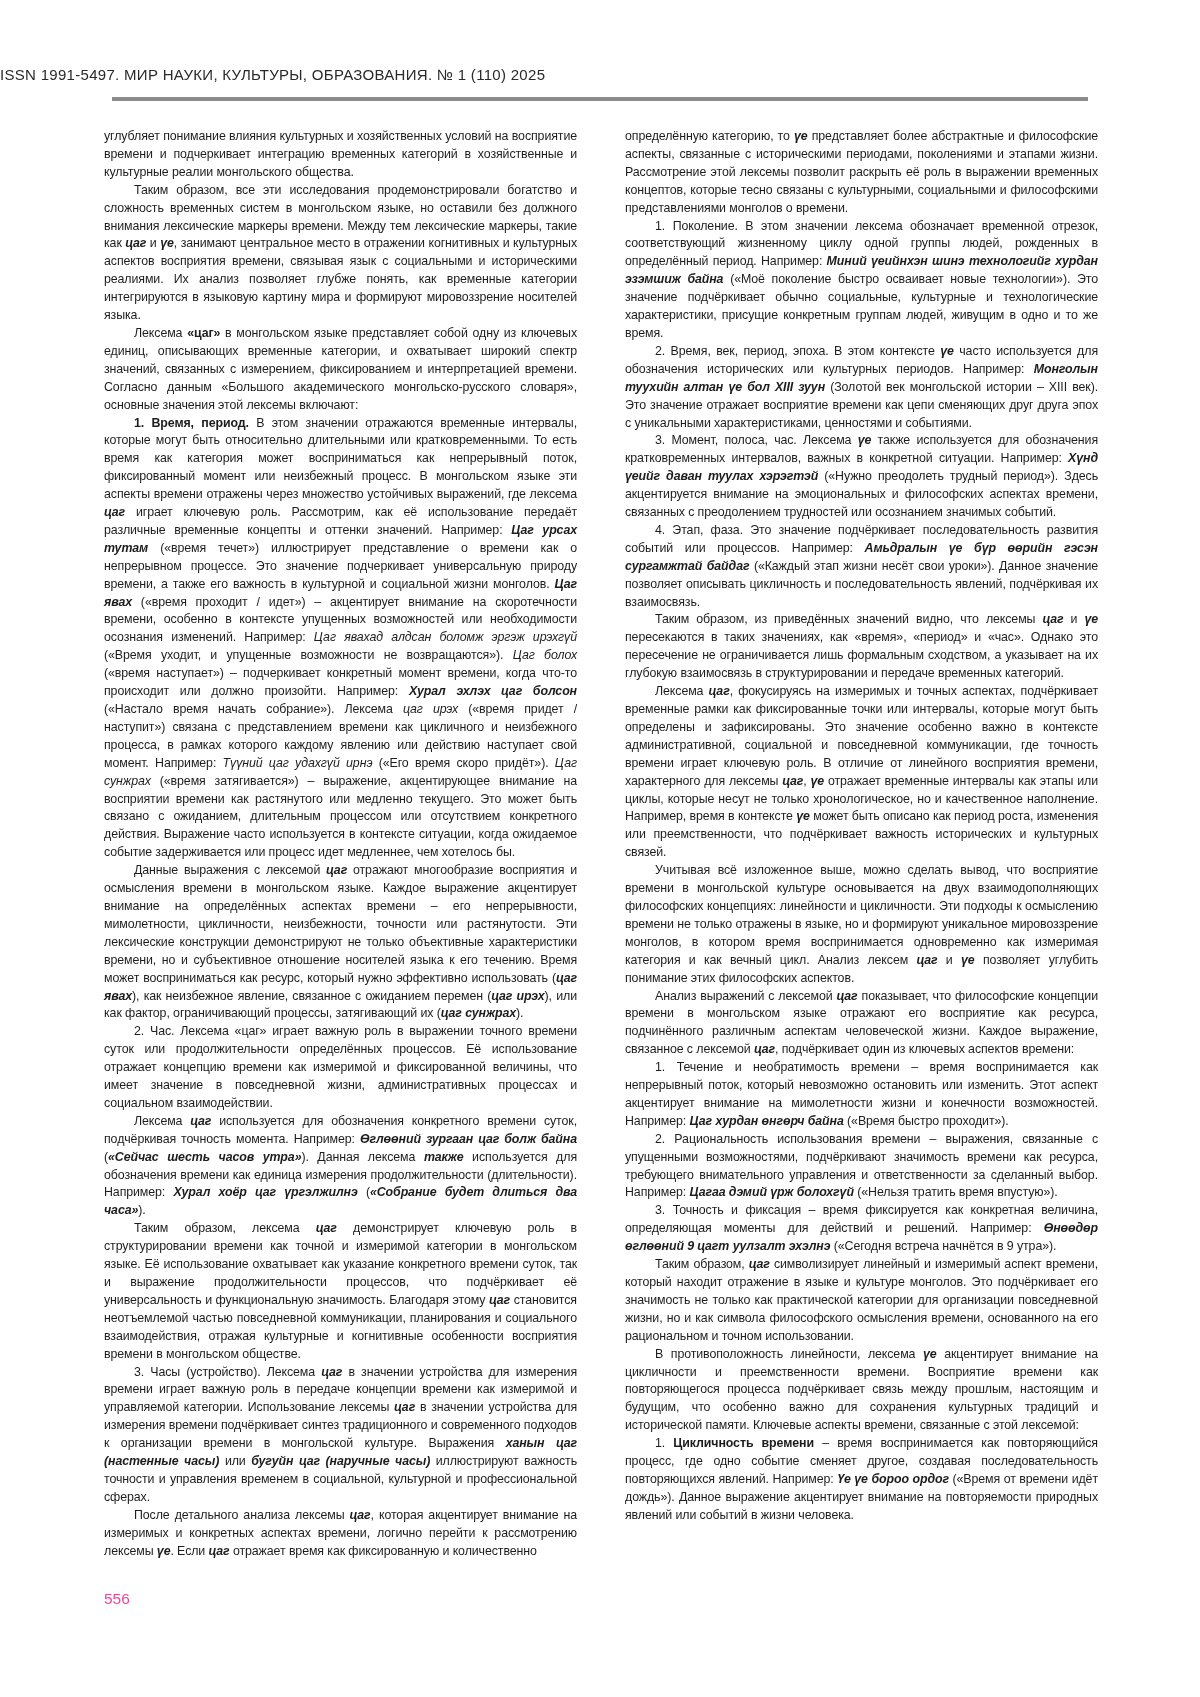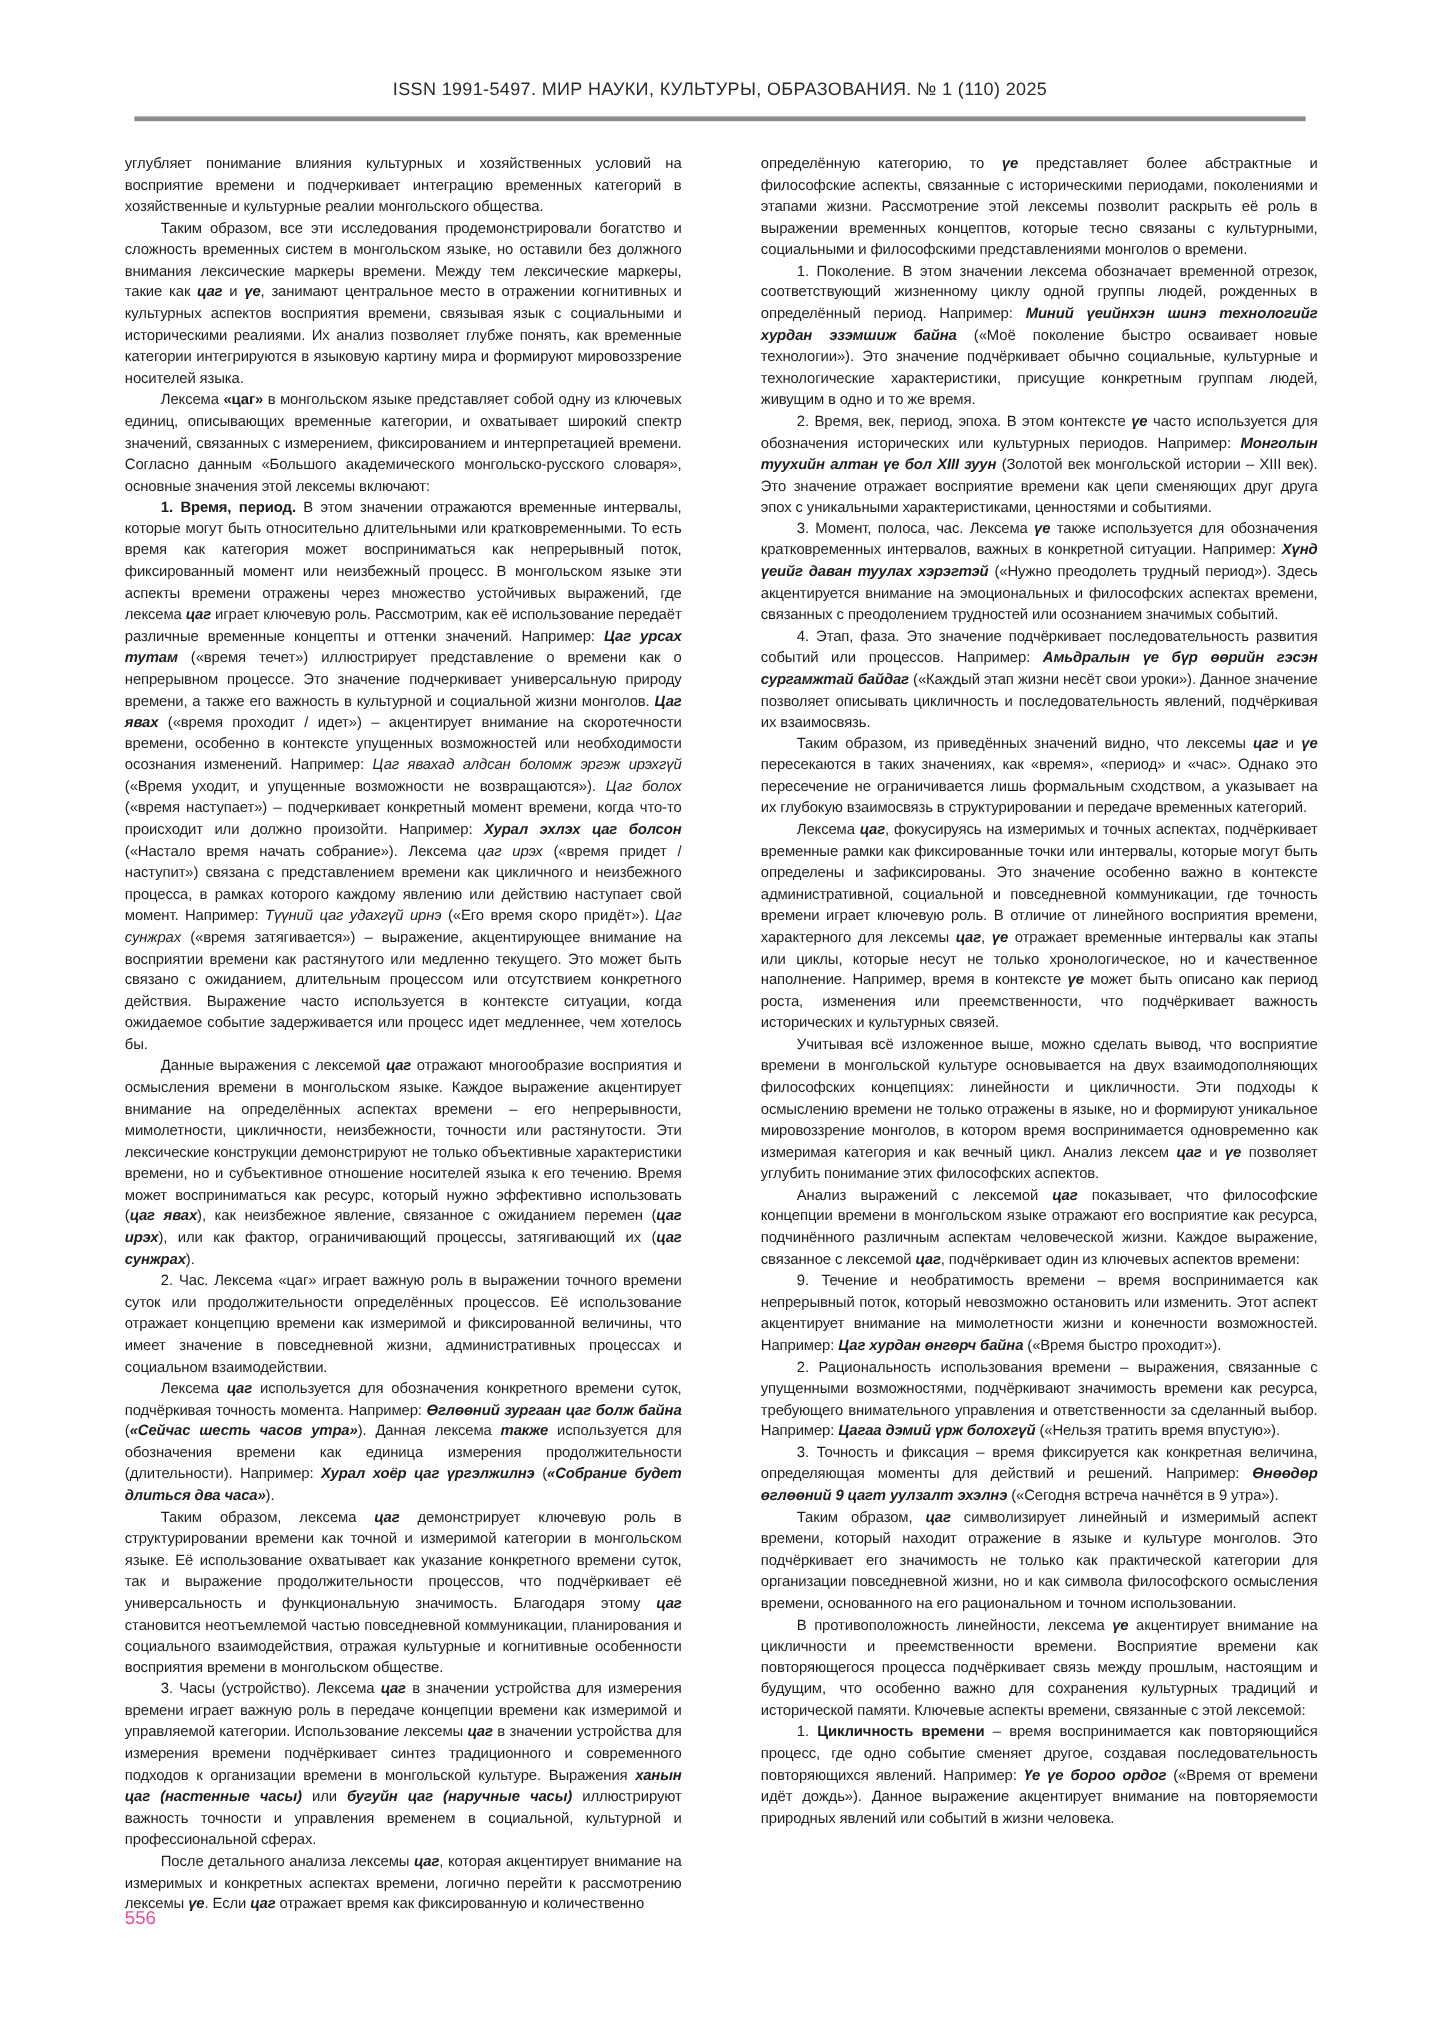--- a/index.html
+++ b/index.html
@@ -10,41 +10,40 @@
     background:#ffffff;
     font-family:"Liberation Sans", sans-serif;
     color:#1d1d1d;
     overflow:hidden;
   }
   .header{
     position:absolute;
     top:66px;
     left:0;
     width:100%;
-    text-align:center;
     font-size:15px;
     letter-spacing:0.3px;
     color:#2a2a2a;
     white-space:nowrap;
   }
   .rule{
     position:absolute;
     top:97px;
     left:112px;
     width:976px;
     height:4px;
     background:#8b8b8b;
   }
   .content{
     position:absolute;
     top:128px;
     left:104px;
     width:994px;
     display:flex;
-    gap:66px;
+    gap:48px;
   }
   .col{
     width:474px;
     text-align:justify;
     font-size:12.4px;
     line-height:17.9px;
     letter-spacing:-0.1px;
     color:#1d1d1d;
   }
   .col p{
@@ -87,21 +86,21 @@
     <div class="col">
         <p class="no-indent"><span>определённую категорию, то </span><span class="seg-i">үе</span><span> представляет более абстрактные и философские аспекты, связанные с историческими периодами, поколениями и этапами жизни. Рассмотрение этой лексемы позволит раскрыть её роль в выражении временных концептов, которые тесно связаны с культурными, социальными и философскими представлениями монголов о времени.</span></p>
         <p><span>1. Поколение. В этом значении лексема обозначает временной отрезок, соответствующий жизненному циклу одной группы людей, рожденных в определённый период. Например: </span><span class="seg-i">Миний үеийнхэн шинэ технологийг хурдан эзэмшиж байна</span><span> («Моё поколение быстро осваивает новые технологии»). Это значение подчёркивает обычно социальные, культурные и технологические характеристики, присущие конкретным группам людей, живущим в одно и то же время.</span></p>
         <p><span>2. Время, век, период, эпоха. В этом контексте </span><span class="seg-i">үе</span><span> часто используется для обозначения исторических или культурных периодов. Например: </span><span class="seg-i">Монголын туухийн алтан үе бол XIII зуун</span><span> (Золотой век монгольской истории – XIII век). Это значение отражает восприятие времени как цепи сменяющих друг друга эпох с уникальными характеристиками, ценностями и событиями.</span></p>
         <p><span>3. Момент, полоса, час. Лексема </span><span class="seg-i">үе</span><span> также используется для обозначения кратковременных интервалов, важных в конкретной ситуации. Например: </span><span class="seg-i">Хүнд үеийг даван туулах хэрэгтэй</span><span> («Нужно преодолеть трудный период»). Здесь акцентируется внимание на эмоциональных и философских аспектах времени, связанных с преодолением трудностей или осознанием значимых событий.</span></p>
         <p><span>4. Этап, фаза. Это значение подчёркивает последовательность развития событий или процессов. Например: </span><span class="seg-i">Амьдралын үе бүр өөрийн гэсэн сургамжтай байдаг</span><span> («Каждый этап жизни несёт свои уроки»). Данное значение позволяет описывать цикличность и последовательность явлений, подчёркивая их взаимосвязь.</span></p>
         <p><span>Таким образом, из приведённых значений видно, что лексемы </span><span class="seg-i">цаг</span><span> и </span><span class="seg-i">үе</span><span> пересекаются в таких значениях, как «время», «период» и «час». Однако это пересечение не ограничивается лишь формальным сходством, а указывает на их глубокую взаимосвязь в структурировании и передаче временных категорий.</span></p>
         <p><span>Лексема </span><span class="seg-i">цаг</span><span>, фокусируясь на измеримых и точных аспектах, подчёркивает временные рамки как фиксированные точки или интервалы, которые могут быть определены и зафиксированы. Это значение особенно важно в контексте административной, социальной и повседневной коммуникации, где точность времени играет ключевую роль. В отличие от линейного восприятия времени, характерного для лексемы </span><span class="seg-i">цаг</span><span>, </span><span class="seg-i">үе</span><span> отражает временные интервалы как этапы или циклы, которые несут не только хронологическое, но и качественное наполнение. Например, время в контексте </span><span class="seg-i">үе</span><span> может быть описано как период роста, изменения или преемственности, что подчёркивает важность исторических и культурных связей.</span></p>
         <p><span>Учитывая всё изложенное выше, можно сделать вывод, что восприятие времени в монгольской культуре основывается на двух взаимодополняющих философских концепциях: линейности и цикличности. Эти подходы к осмыслению времени не только отражены в языке, но и формируют уникальное мировоззрение монголов, в котором время воспринимается одновременно как измеримая категория и как вечный цикл. Анализ лексем </span><span class="seg-i">цаг</span><span> и </span><span class="seg-i">үе</span><span> позволяет углубить понимание этих философских аспектов.</span></p>
         <p><span>Анализ выражений с лексемой </span><span class="seg-i">цаг</span><span> показывает, что философские концепции времени в монгольском языке отражают его восприятие как ресурса, подчинённого различным аспектам человеческой жизни. Каждое выражение, связанное с лексемой </span><span class="seg-i">цаг</span><span>, подчёркивает один из ключевых аспектов времени:</span></p>
-        <p><span>9. Течение и необратимость времени – время воспринимается как непрерывный поток, который невозможно остановить или изменить. Этот аспект акцентирует внимание на мимолетности жизни и конечности возможностей. Например: </span><span class="seg-i">Цаг хурдан өнгөрч байна</span><span> («Время быстро проходит»).</span></p>
+        <p><span>1. Течение и необратимость времени – время воспринимается как непрерывный поток, который невозможно остановить или изменить. Этот аспект акцентирует внимание на мимолетности жизни и конечности возможностей. Например: </span><span class="seg-i">Цаг хурдан өнгөрч байна</span><span> («Время быстро проходит»).</span></p>
         <p><span>2. Рациональность использования времени – выражения, связанные с упущенными возможностями, подчёркивают значимость времени как ресурса, требующего внимательного управления и ответственности за сделанный выбор. Например: </span><span class="seg-i">Цагаа дэмий үрж болохгүй</span><span> («Нельзя тратить время впустую»).</span></p>
         <p><span>3. Точность и фиксация – время фиксируется как конкретная величина, определяющая моменты для действий и решений. Например: </span><span class="seg-i">Өнөөдөр өглөөний 9 цагт уулзалт эхэлнэ</span><span> («Сегодня встреча начнётся в 9 утра»).</span></p>
         <p><span>Таким образом, </span><span class="seg-i">цаг</span><span> символизирует линейный и измеримый аспект времени, который находит отражение в языке и культуре монголов. Это подчёркивает его значимость не только как практической категории для организации повседневной жизни, но и как символа философского осмысления времени, основанного на его рациональном и точном использовании.</span></p>
         <p><span>В противоположность линейности, лексема </span><span class="seg-i">үе</span><span> акцентирует внимание на цикличности и преемственности времени. Восприятие времени как повторяющегося процесса подчёркивает связь между прошлым, настоящим и будущим, что особенно важно для сохранения культурных традиций и исторической памяти. Ключевые аспекты времени, связанные с этой лексемой:</span></p>
         <p><span>1. </span><span class="seg-b">Цикличность времени</span><span> – время воспринимается как повторяющийся процесс, где одно событие сменяет другое, создавая последовательность повторяющихся явлений. Например: </span><span class="seg-i">Үе үе бороо ордог</span><span> («Время от времени идёт дождь»). Данное выражение акцентирует внимание на повторяемости природных явлений или событий в жизни человека.</span></p>
       </div>
   </div>
 
   <div class="pagenum">556</div>
 </div>

